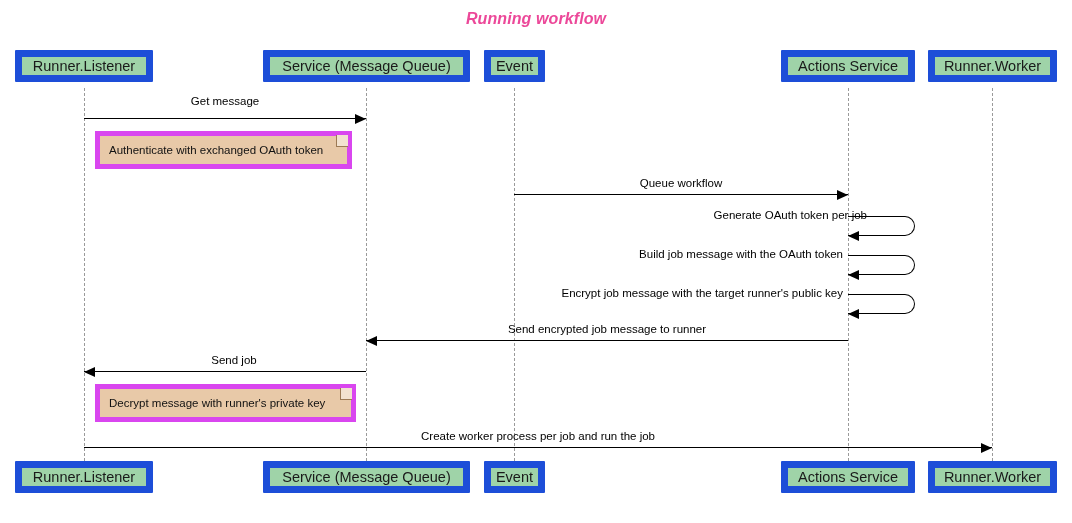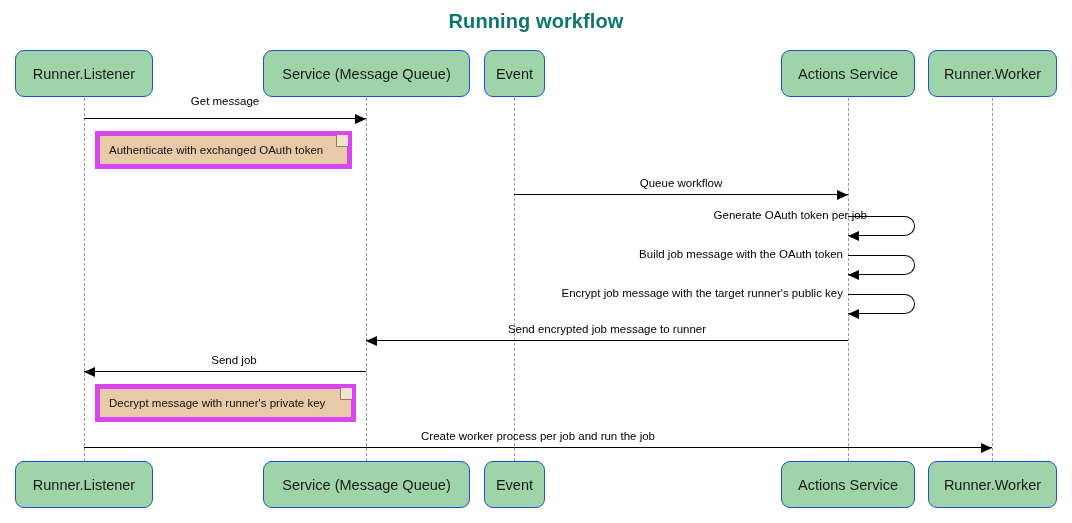--- a/index.html
+++ b/index.html
@@ -16,42 +16,43 @@
     height: 523px;
     background: #ffffff;
     overflow: hidden;
   }
   .diagram-title {
     position: absolute;
     left: 0;
     top: 10px;
     width: 1072px;
     text-align: center;
-    font-size: 20px;
+    font-size: 16px;
     font-weight: bold;
-    color: #0f766e;
+    color: #ec4899;
     letter-spacing: 0.1px;
+    font-style: italic;
   }
   .lifeline {
     position: absolute;
     width: 0;
     border-left: 1px dashed #9a9a9a;
   }
   .participant {
     position: absolute;
     box-sizing: border-box;
     background: #9fd3a8;
-    border: 1px solid #1d4ed8;
-    border-radius: 9px;
+    border: 7px solid #1d4ed8;
+    border-radius: 1px;
     display: flex;
     align-items: center;
     justify-content: center;
     font-size: 14.5px;
     color: #1a1a1a;
-    height: 47px;
+    height: 32px;
     white-space: nowrap;
   }
   .msg-line {
     position: absolute;
     height: 0;
     border-top: 1.4px solid #000000;
   }
   .msg-label {
     position: absolute;
     font-size: 11.5px;

